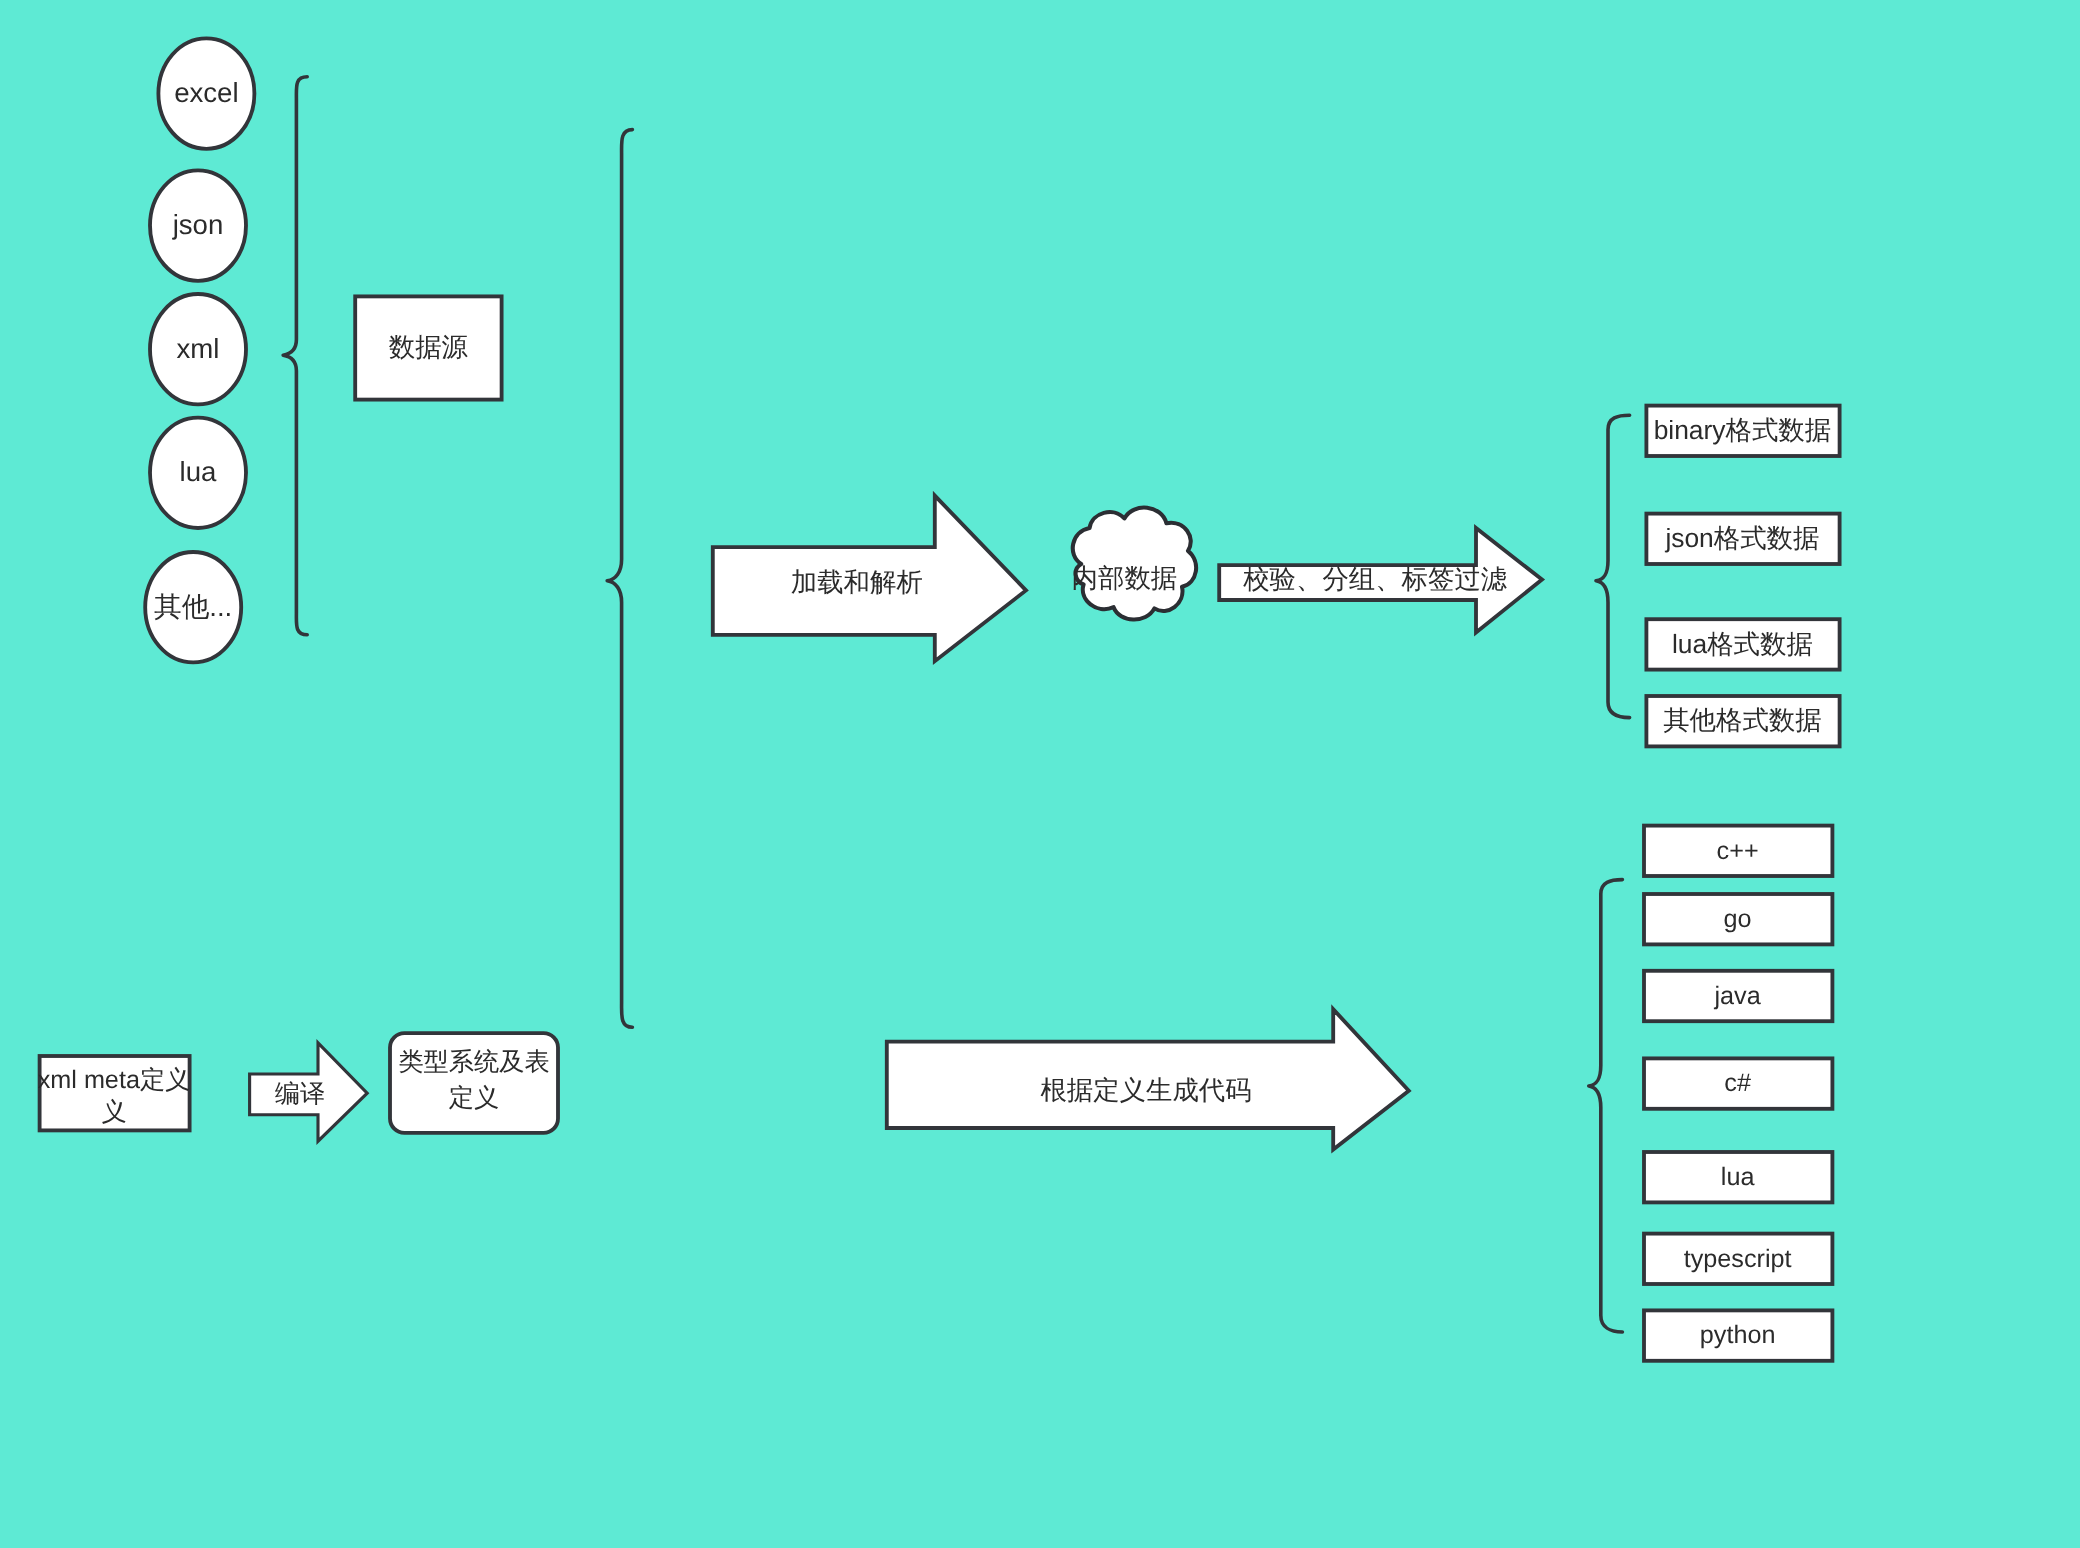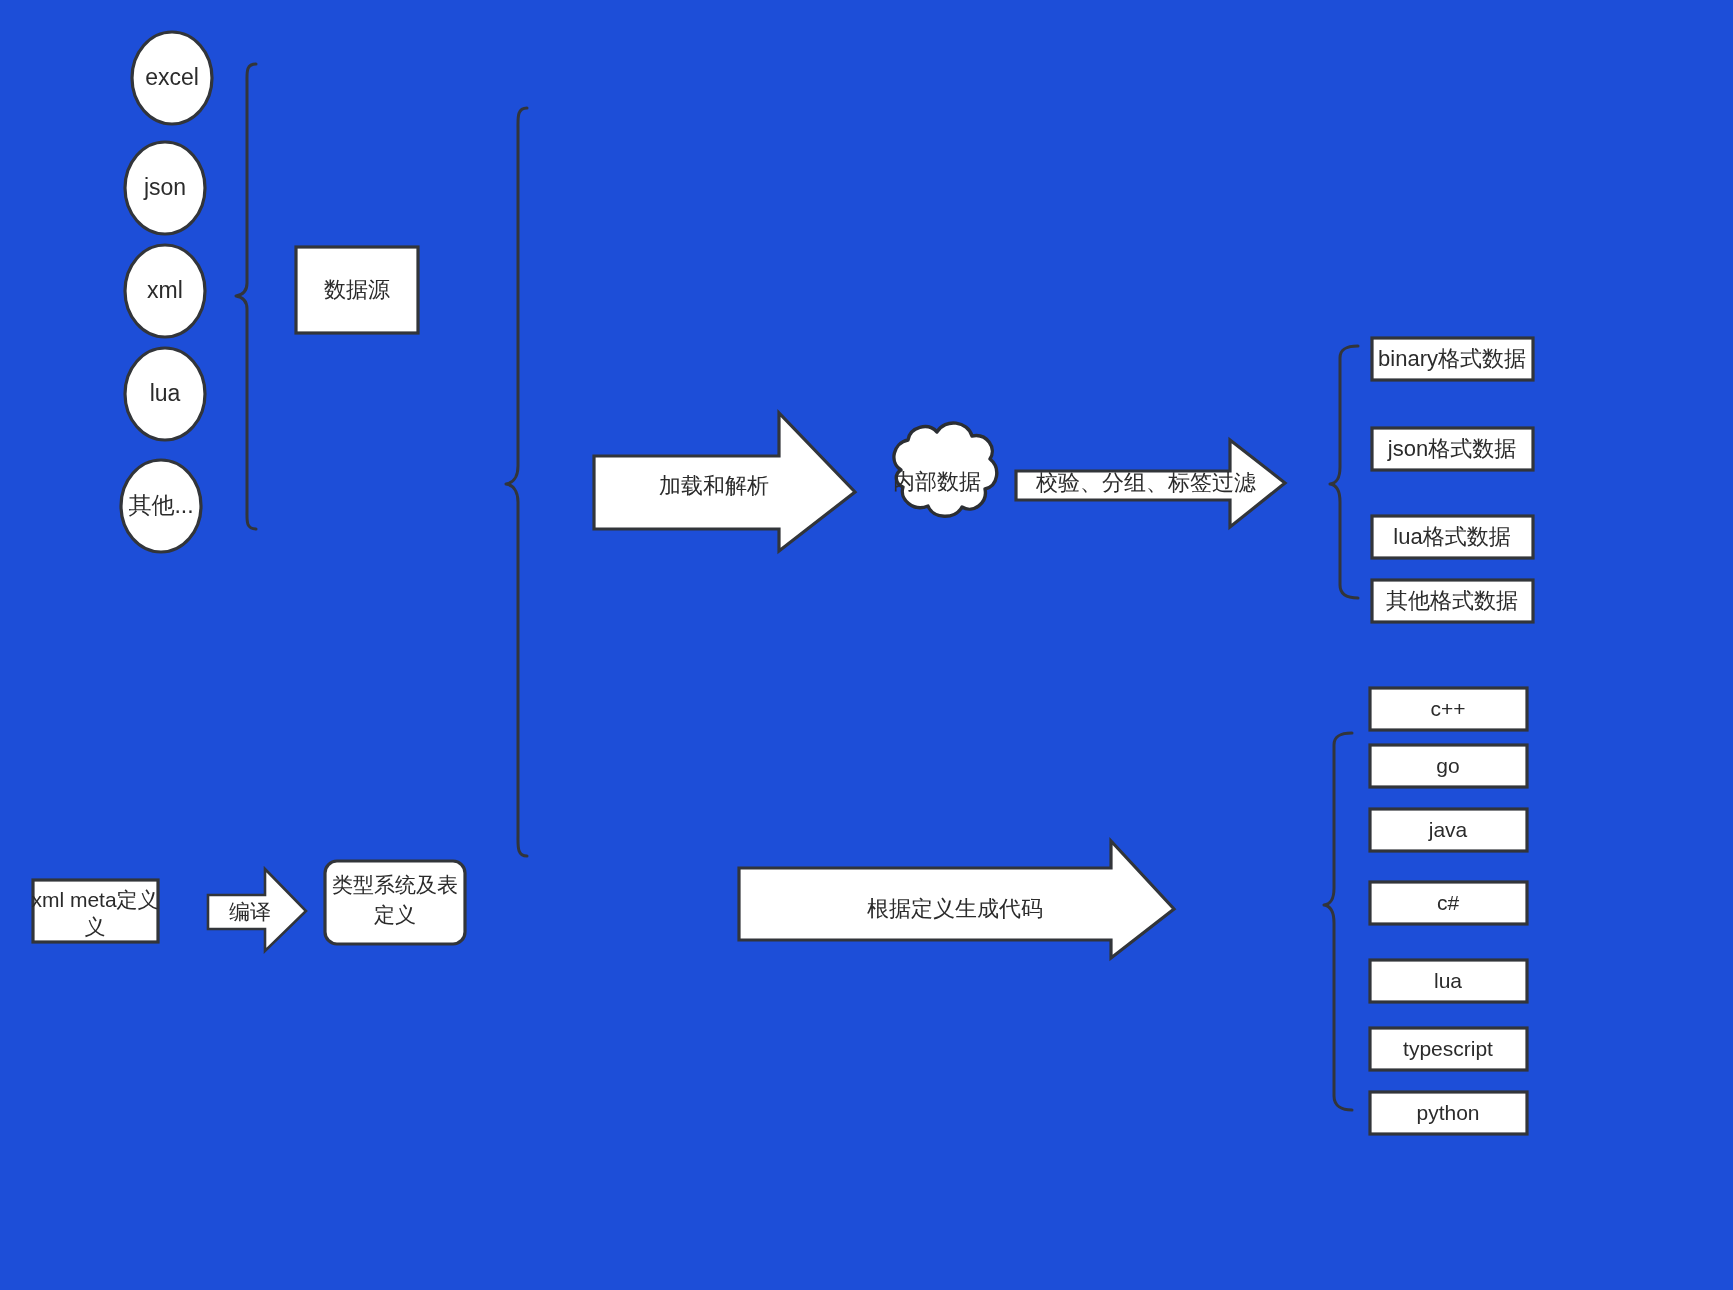--- a/index.html
+++ b/index.html
@@ -10,21 +10,21 @@
   body {
     width: 1733px;
     height: 1290px;
     font-family: "Liberation Sans", "DejaVu Sans", sans-serif;
     overflow: hidden;
   }
   #diagram-root {
     position: relative;
     width: 1733px;
     height: 1290px;
-    background: #1d4ed8;
+    background: #5eead4;
   }
   svg#diagram-svg {
     position: absolute;
     top: 0;
     left: 0;
     width: 1733px;
     height: 1290px;
     display: block;
   }
   .shape {

